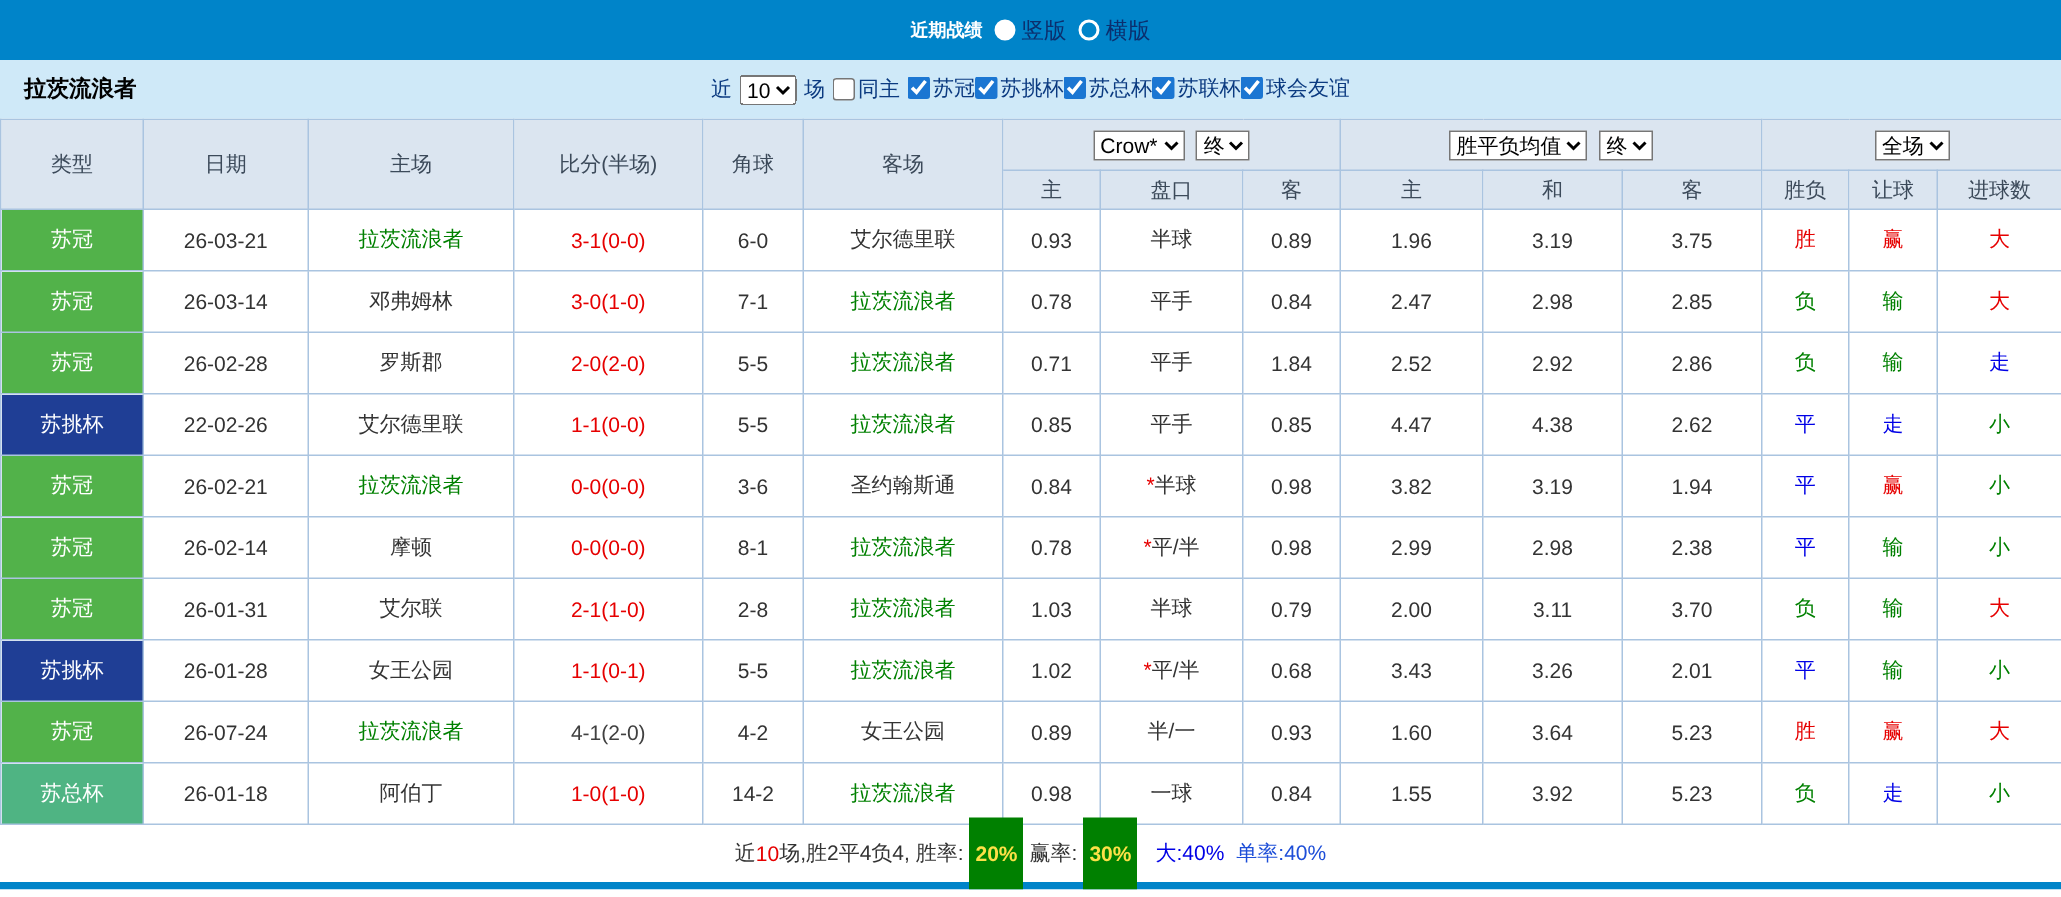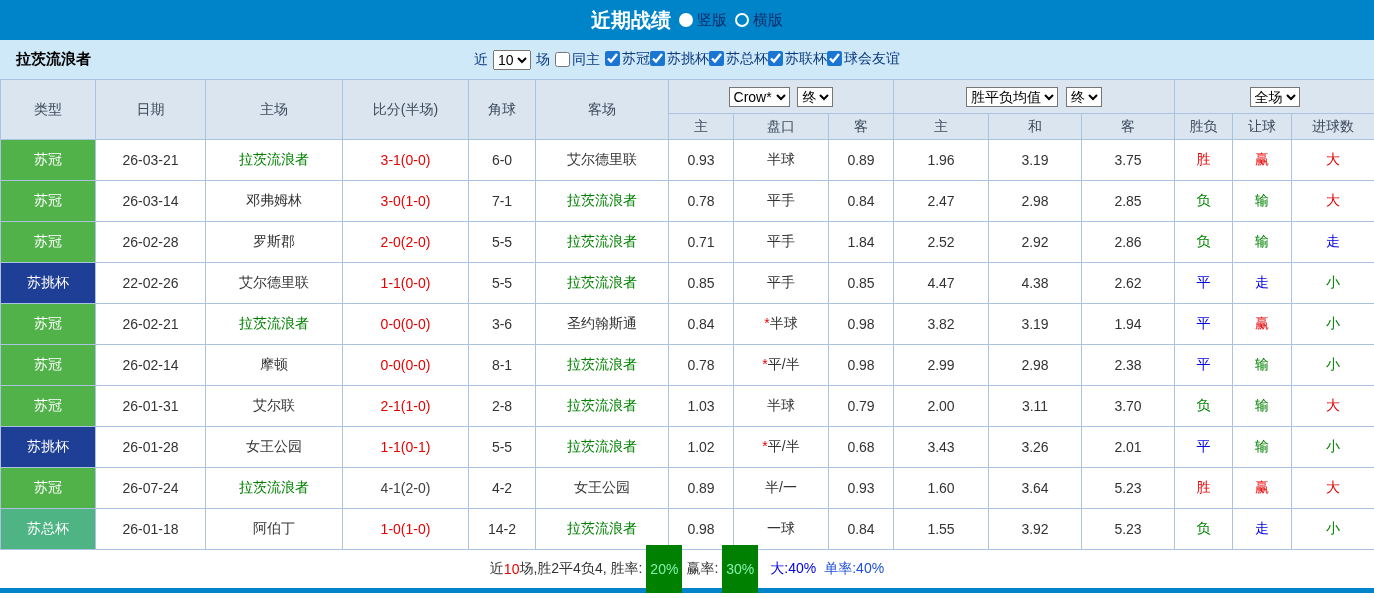--- a/index.html
+++ b/index.html
@@ -13,21 +13,21 @@
 
   
   .topbar {
     height: 40px;
     background: #0084c9;
     display: flex;
     align-items: center;
     justify-content: center;
     gap: 8px;
   }
-  .topbar .title { color: #fff; font-weight: bold; font-size: 20px; font-family: Liberation Mono, monospace; }
+  .topbar .title { color: #fff; font-weight: bold; font-size: 12px; font-family: Liberation Mono, monospace; }
   .topbar label {
     display: inline-flex; align-items: center; gap: 4px;
     color: #0b2f6e; font-size: 15px; cursor: pointer;
   }
   .topbar input[type="radio"] {
     appearance: none; -webkit-appearance: none;
     width: 14px; height: 14px; margin: 0;
     border: 2px solid #fff; border-radius: 50%;
     background: #0084c9;
   }
@@ -61,21 +61,21 @@
   thead select { font-size: 14px; font-family: inherit; margin: 0 2px; background: #fff; }
   tbody td { height: 41px; background: #fff; }
   td.type-cell { color: #fff; }
 
   
   .footer {
     height: 38px;
     display: flex; align-items: center; justify-content: center;
     font-size: 14px; color: #333;
   }
-  .footer .badge { color: #86efac; padding: 16px 4px; margin: 0 4px; }
+  .footer .badge { color: #fde047; padding: 16px 4px; margin: 0 4px; font-weight: bold; }
   .footer .blue { margin-left: 8px; }
   .bottom-strip { height: 5px; background: #0084c9; }
 </style>
 </head>
 <body>
 
 <div class="topbar">
   <span class="title">近期战绩</span>
   <label>
     <input type="radio" name="layout" id="radio-vertical" checked="" style="">

